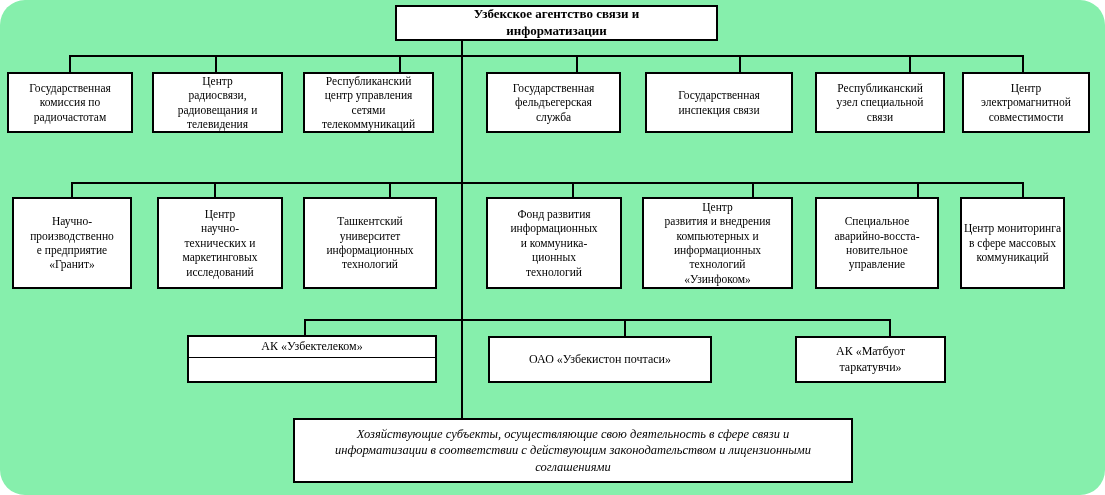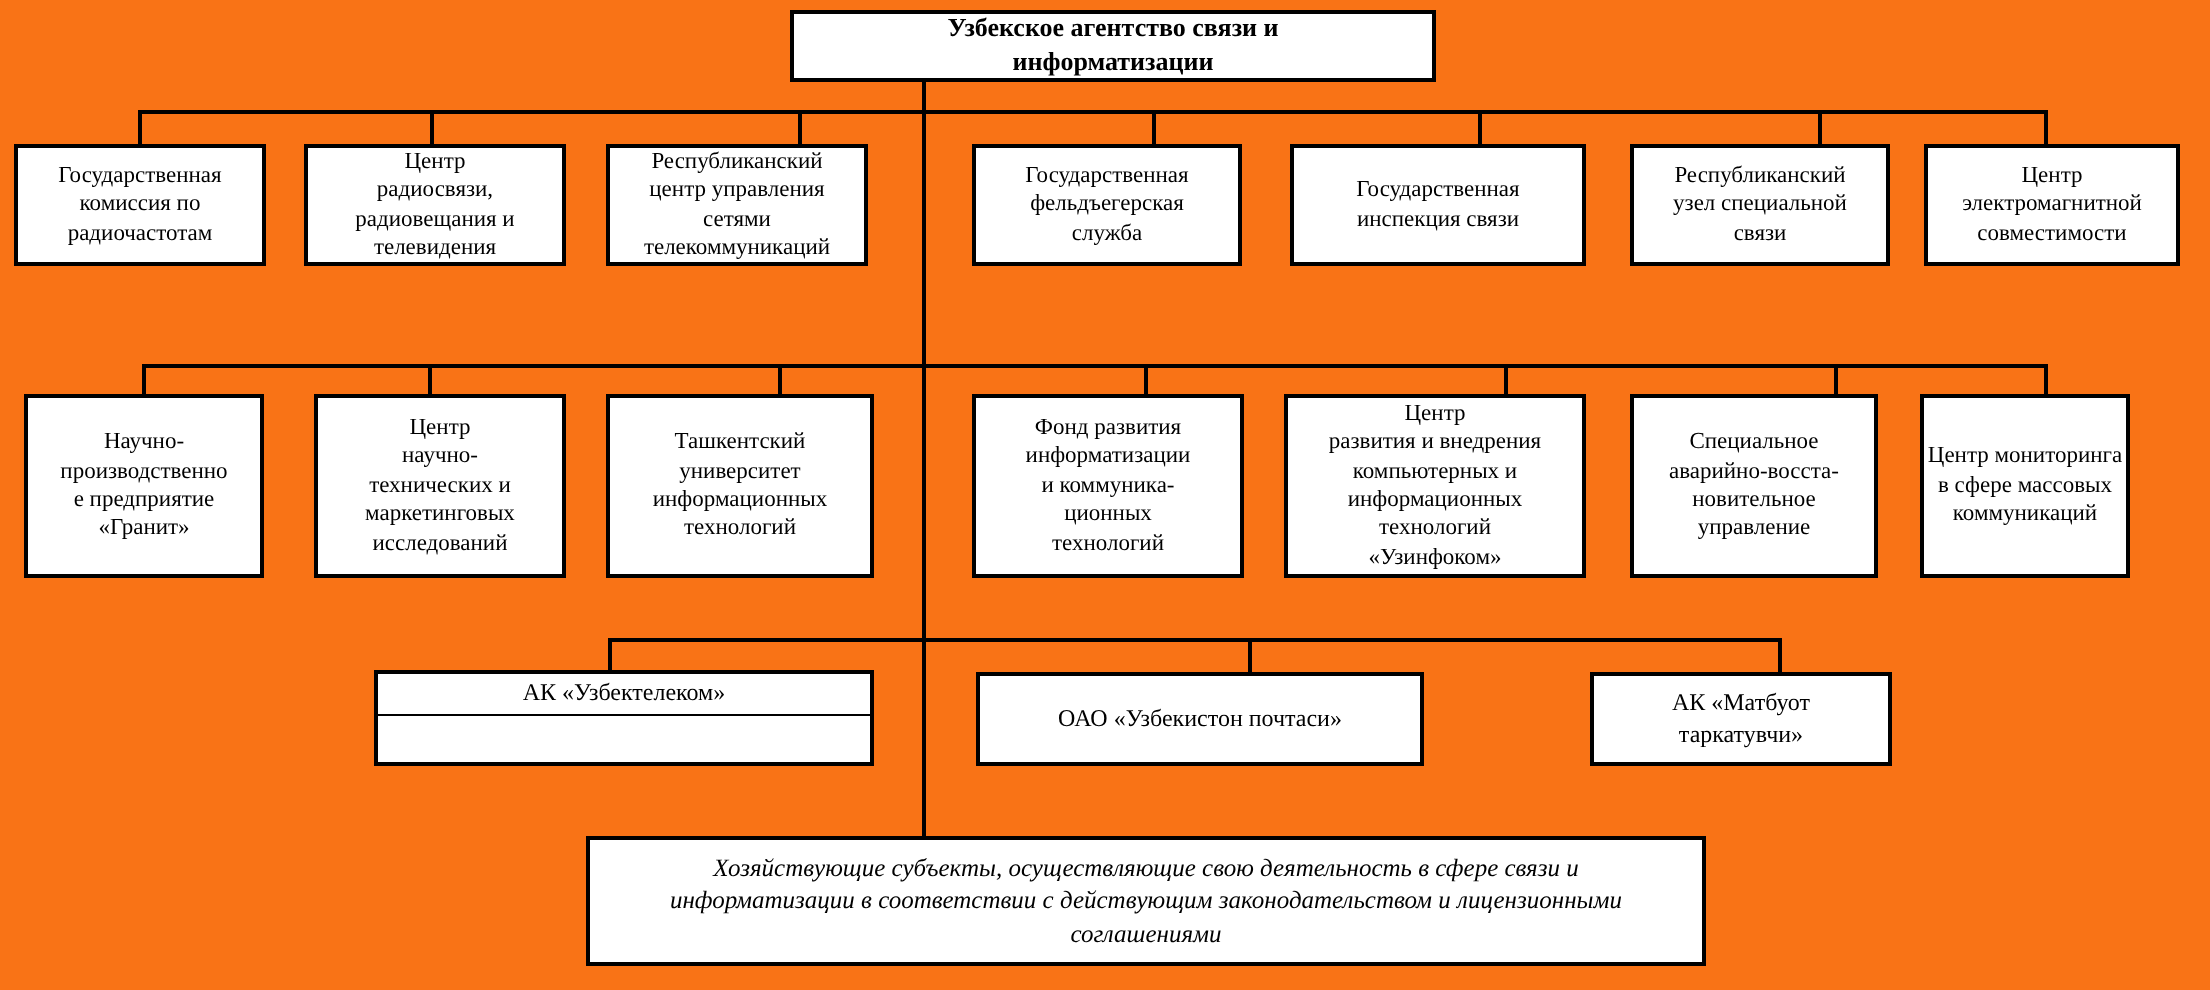--- a/index.html
+++ b/index.html
@@ -1,22 +1,23 @@
 <!DOCTYPE html>
 <html><head>
 <meta charset="utf-8">
 <style>
   html,body{margin:0;padding:0;background:#ffffff;}
   .canvas{
     position:relative;
     width:1105px;height:495px;
-    background:#f97316;
+    background:#86efac;
     font-family:"Liberation Serif", serif;
     color:#000;
     overflow:hidden;
+    border-radius:25px;
   }
   .wires{position:absolute;left:0;top:0;width:1105px;height:495px;pointer-events:none;}
   .wires line{stroke:#000000;stroke-width:2;}
   .node{
     position:absolute;
     box-sizing:border-box;
     border:2px solid #000000;
     background:#ffffff;
     display:flex;
     align-items:center;
@@ -128,21 +129,21 @@
 исследований</span>
   </div>
   <div class="node" style="left:303px;top:197px;width:134px;height:92px;align-items:center;">
     <span class="lbl">Ташкентский
 университет
 информационных
 технологий</span>
   </div>
   <div class="node" style="left:486px;top:197px;width:136px;height:92px;">
     <span class="lbl">Фонд развития
-информатизации
+информационных
 и коммуника-
 ционных
 технологий</span>
   </div>
   <div class="node" style="left:642px;top:197px;width:151px;height:92px;">
     <span class="lbl">Центр
 развития и внедрения
 компьютерных и
 информационных
 технологий

